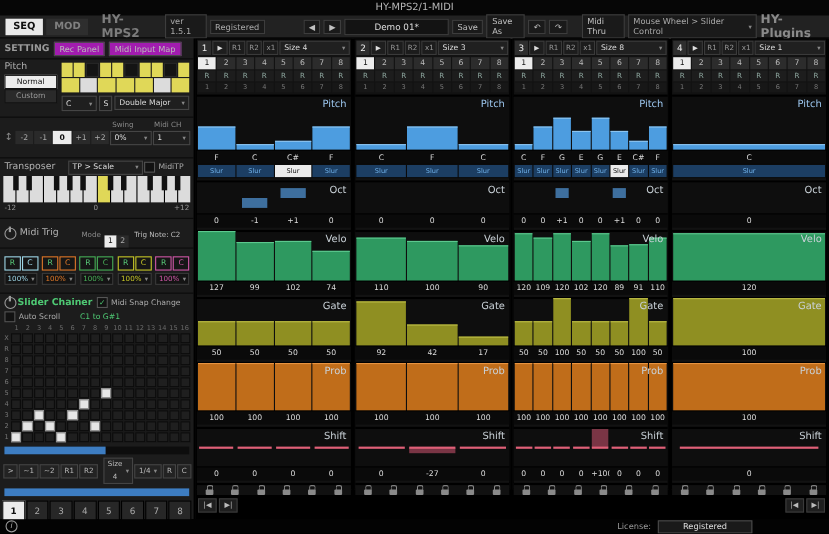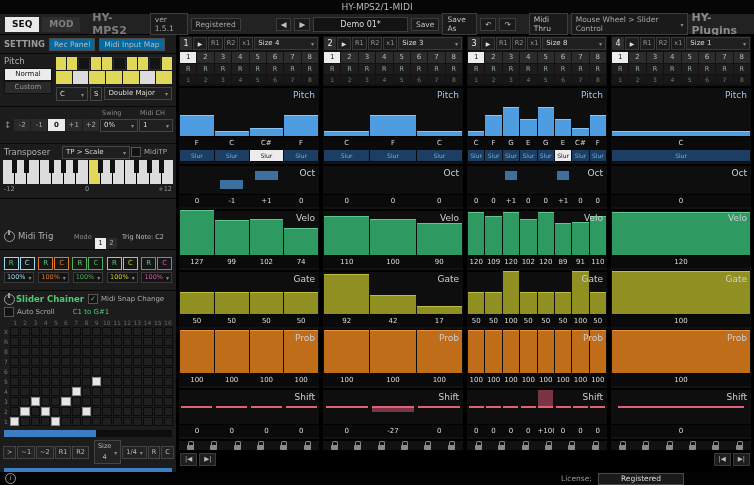--- a/index.html
+++ b/index.html
@@ -20,21 +20,21 @@
   .brand{margin-left:auto;color:#8a8a8a;font-weight:bold;font-size:11px;margin-right:3px;}
   .ddarrow{color:#888;margin-left:3px;font-size:6px;}
   .wide{display:flex;align-items:center;width:130px;justify-content:center;}
 
   
   .leftpanel{position:absolute;top:35px;left:0;width:176px;bottom:13px;background:#1c1c1c;
              border-right:2px solid #000;display:flex;flex-direction:column;}
   .lp-block{position:relative;border-bottom:1px solid #0a0a0a;flex:none;}
   .settingrow{height:18px;display:flex;align-items:center;gap:4px;padding:0 4px;}
   .settinglabel{font-size:8.5px;color:#9a9a9a;font-weight:bold;}
-  .lpbtn{border:1px solid #4a4a4a;background:#0369a1;color:#bbb;font-size:7.5px;padding:1px 4px;line-height:9px;}
+  .lpbtn{border:1px solid #4a4a4a;background:#a21caf;color:#bbb;font-size:7.5px;padding:1px 4px;line-height:9px;}
   .lplabel{position:absolute;font-size:8.5px;color:#b0b0b0;}
   .minilabel{position:absolute;font-size:6.5px;color:#8a8a8a;}
   .dd{display:inline-flex;align-items:center;justify-content:space-between;border:1px solid #454545;
       background:#1f1f1f;color:#ddd;font-size:7px;padding:1px 3px;line-height:9px;}
   .lp-pitch{height:52px;}
   .pmode{position:absolute;left:4px;width:46px;height:11px;background:#2a2a2a;color:#999;
          font-size:7px;line-height:11px;text-align:center;border:1px solid #111;}
   .pmode.sel{background:#ececec;color:#111;}
   .pkrow{position:absolute;left:56px;right:4px;height:13px;display:flex;gap:1px;}
   .pk{flex:1;}
@@ -49,21 +49,21 @@
   .lp-tp{height:54px;}
   .cbwrap{display:inline-flex;align-items:center;gap:3px;font-size:7px;color:#aaa;}
   .cb{width:8px;height:8px;border:1px solid #555;background:#121212;font-size:7px;line-height:8px;
       text-align:center;color:transparent;}
   .cb.on{color:#4ec873;}
   .tpkb{position:absolute;left:3px;right:3px;top:16px;height:24px;display:flex;gap:1px;background:#000;}
   .tpk{flex:1;background:#dcdcdc;position:relative;}
   .tpk.hl{background:#e0d858;}
   .tpk.bk::after{content:'';position:absolute;right:-3px;top:0;width:5px;height:13px;background:#111;z-index:2;}
   .tplab{position:absolute;top:41px;font-size:6.5px;color:#999;}
-  .lp-mt{height:26px;margin-top:24px;}
+  .lp-mt{height:26px;}
   .power{width:9px;height:9px;border:1px solid #9a9a9a;border-radius:50%;position:absolute;}
   .power::after{content:'';position:absolute;left:3px;top:-2px;width:1.5px;height:5px;background:#9a9a9a;}
   .modebtn{width:11px;height:11px;background:#2a2a2a;color:#aaa;font-size:7px;line-height:11px;text-align:center;display:inline-block;}
   .modebtn.sel{background:#ececec;color:#111;}
   .lp-rc{height:40px;display:flex;justify-content:space-around;align-items:center;padding:0 2px;}
   .rcgroup{display:flex;flex-direction:column;align-items:center;gap:2px;}
   .rcpair{display:flex;gap:1px;}
   .rcbtn{width:13px;height:11px;border:1px solid #555;background:#161616;font-size:7px;line-height:11px;text-align:center;}
   .rcpct{display:flex;align-items:center;border:1px solid #3a3a3a;background:#141414;font-size:6.5px;padding:0 2px;line-height:9px;}
   .lp-bc{flex:1;display:flex;flex-direction:column;border-bottom:none;}

